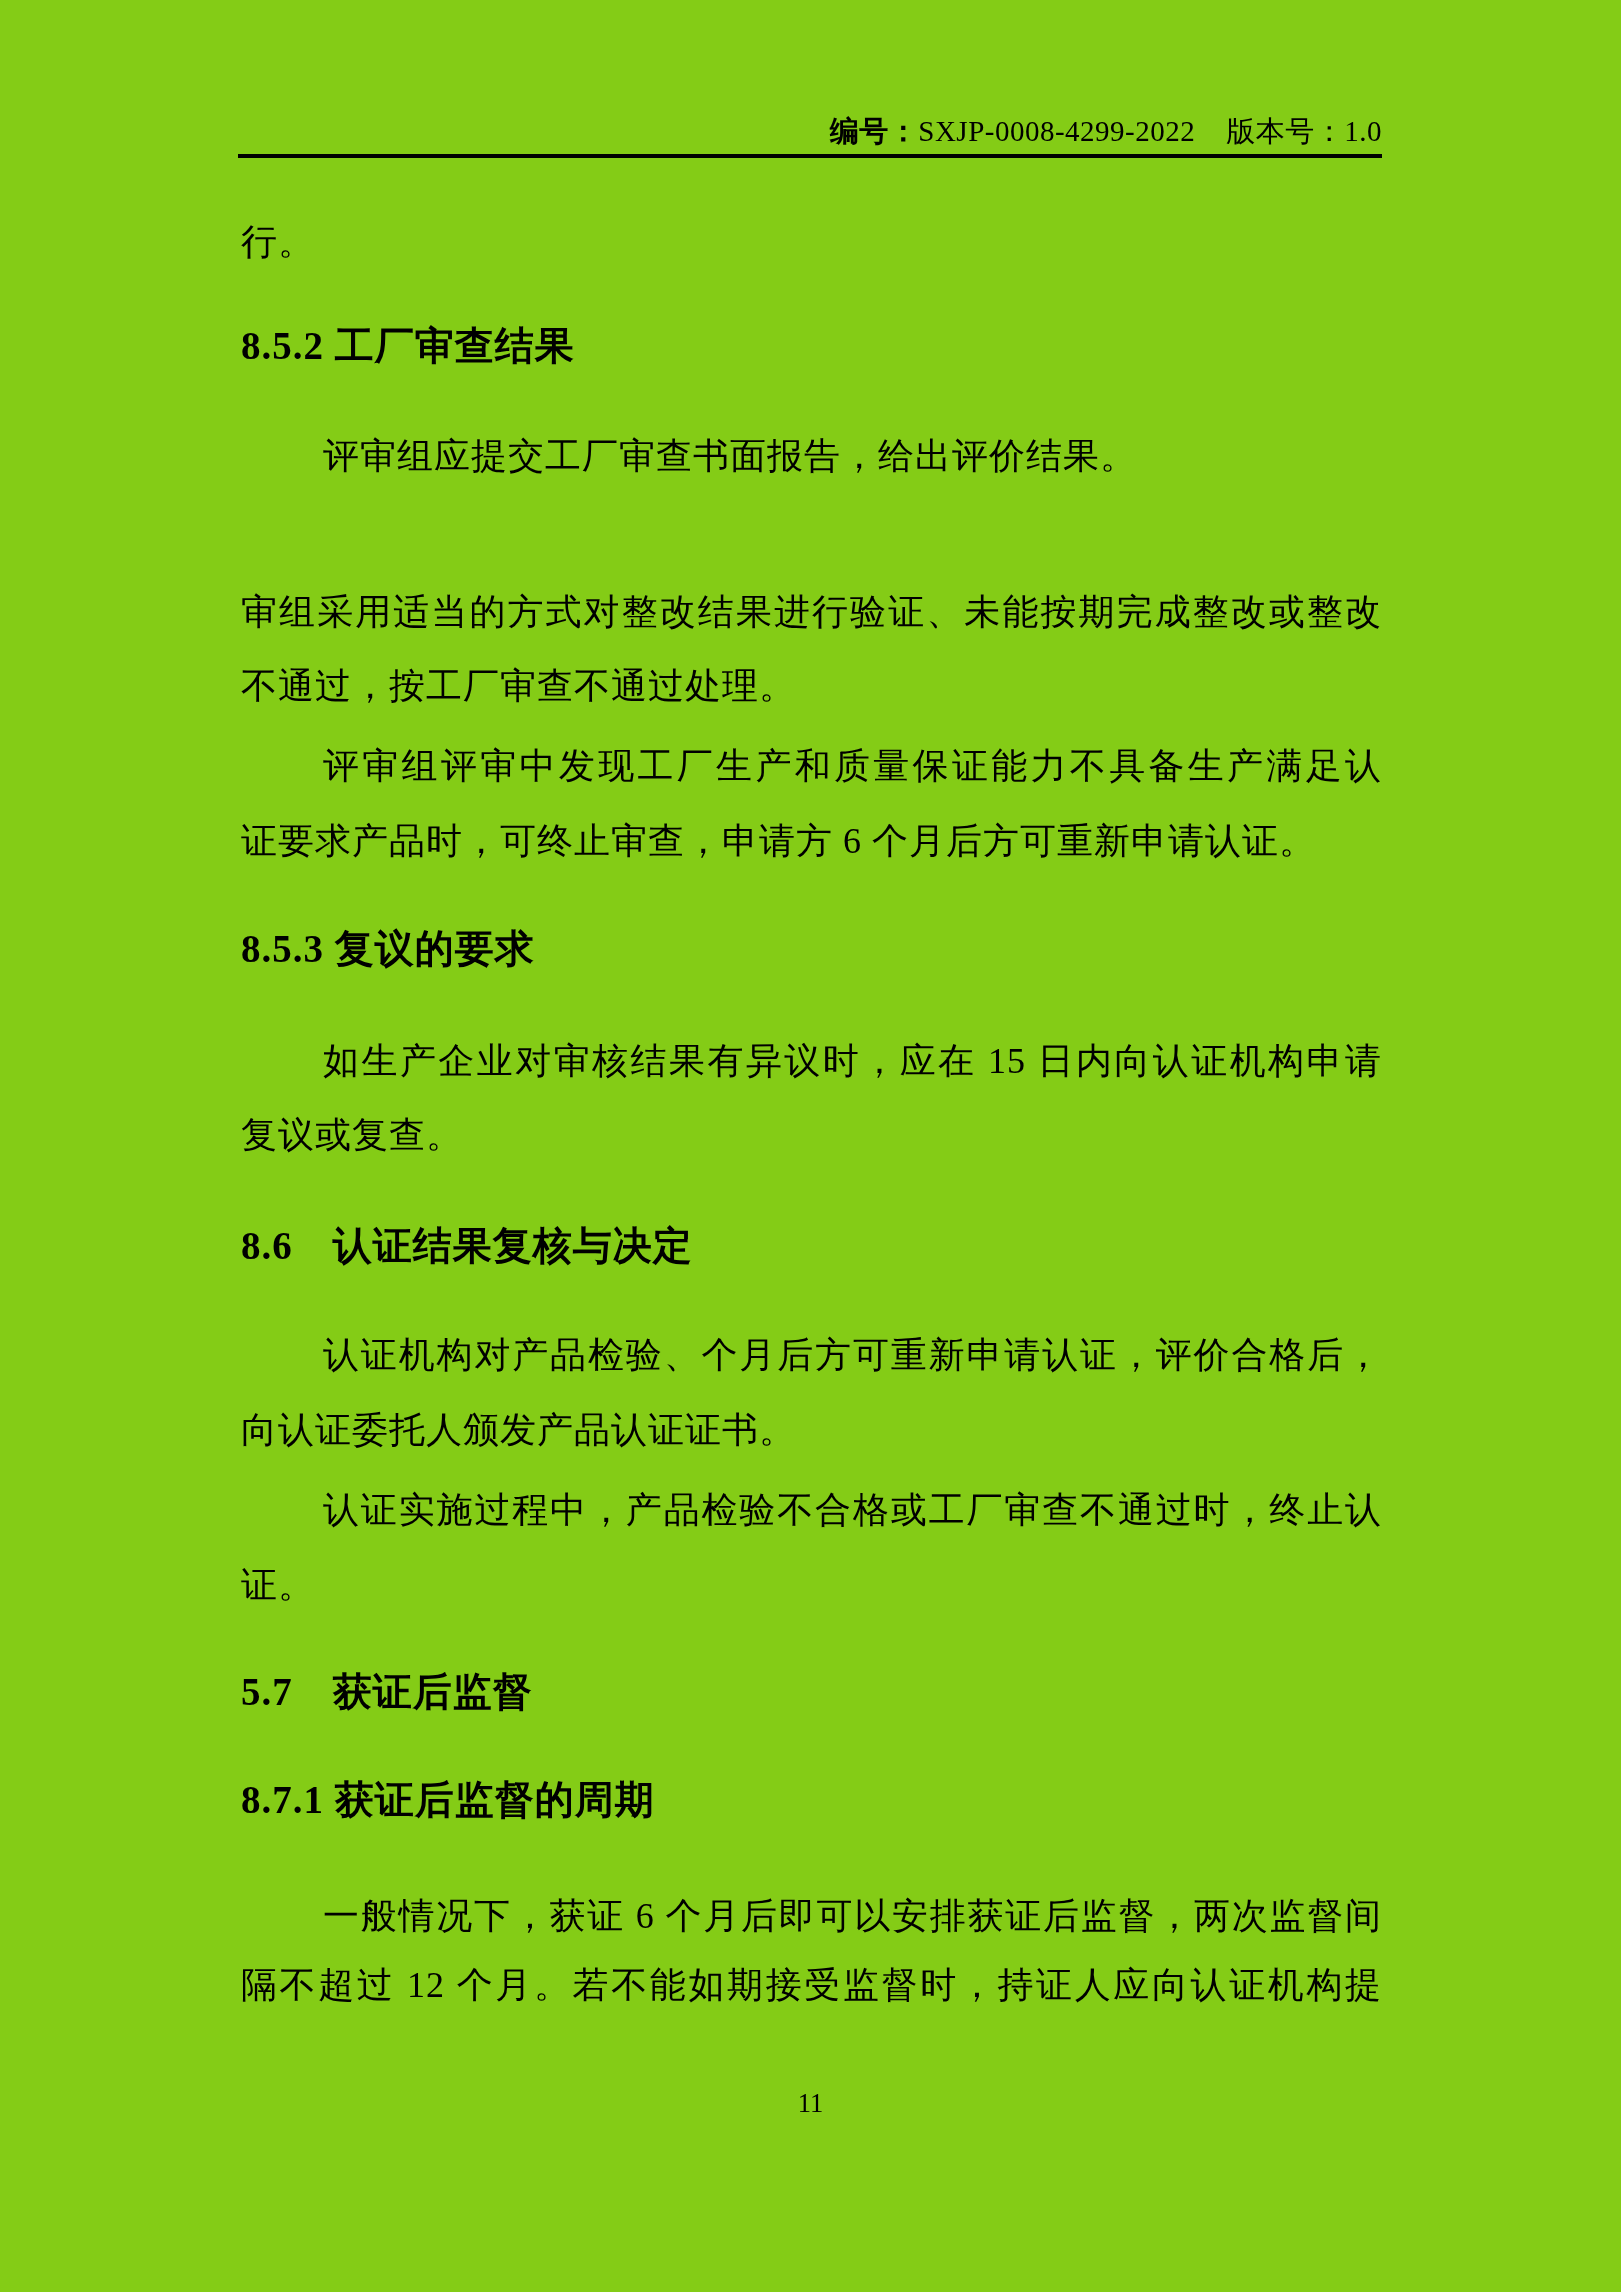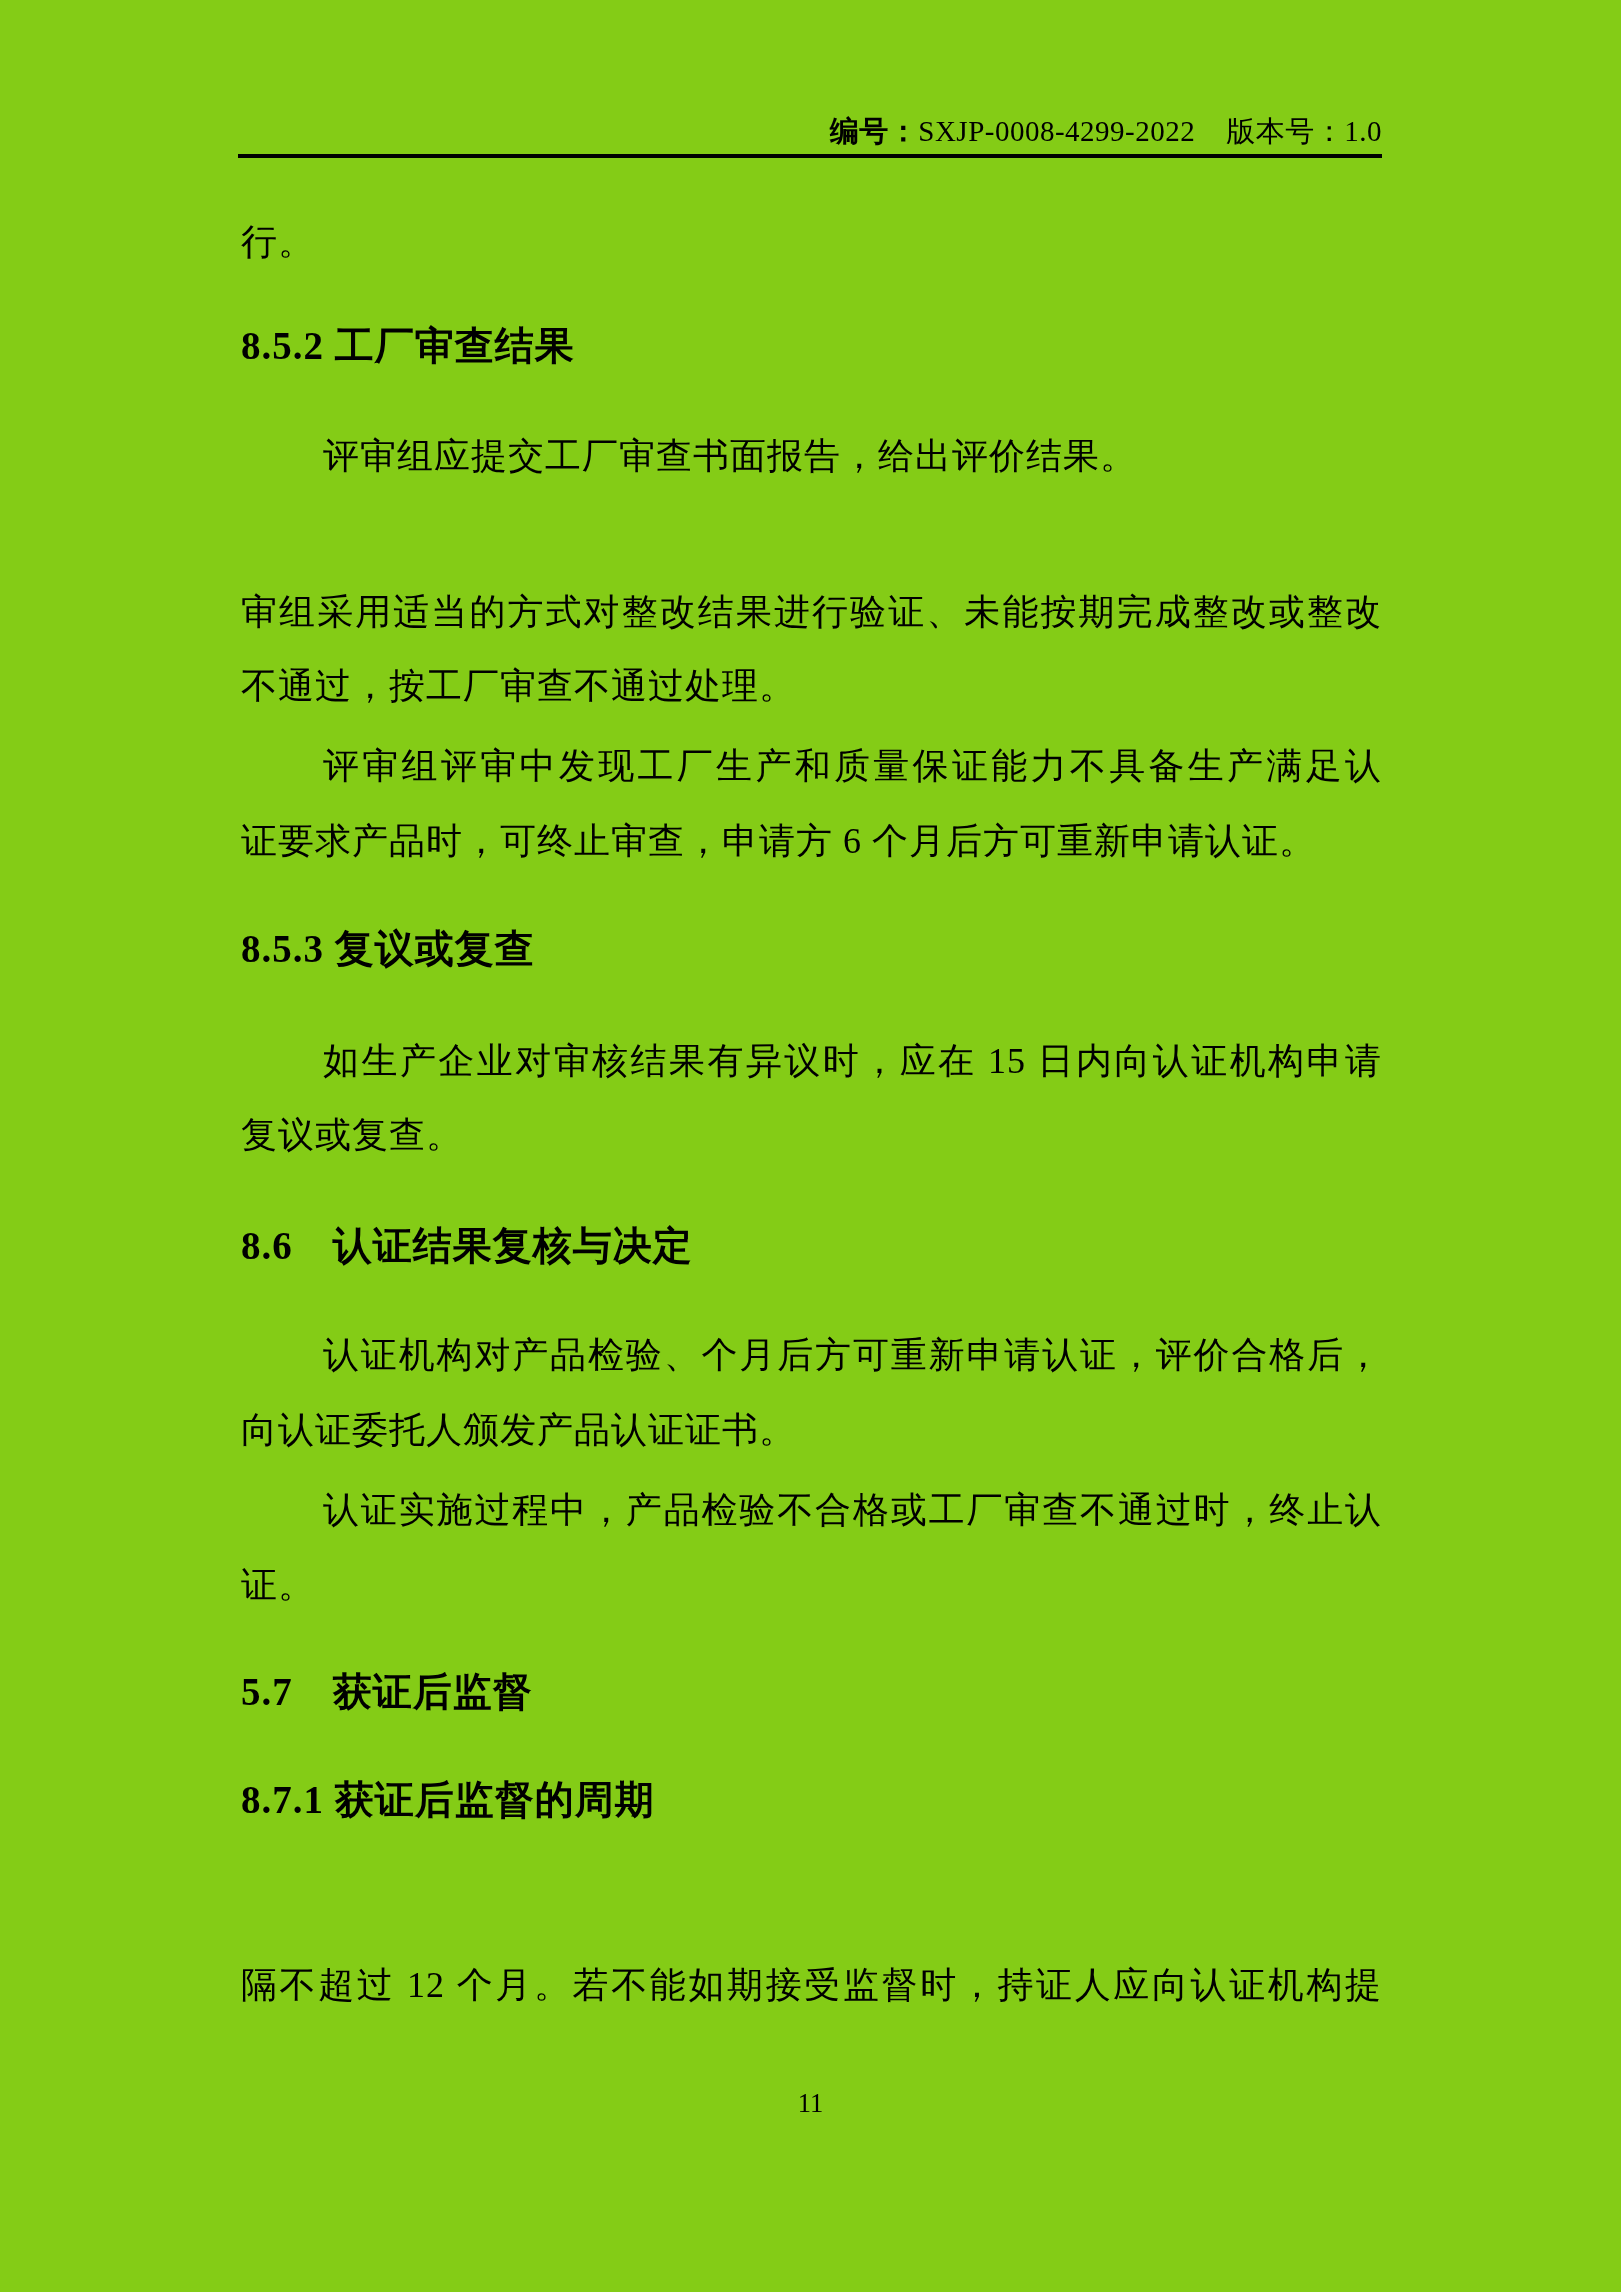--- a/index.html
+++ b/index.html
@@ -91,28 +91,29 @@
 
   <div class="header-rule"></div>
 
   <div class="line" style="top:204px">行。</div>
   <div class="line heading" style="top:308px">8.5.2 工厂审查结果</div>
   <div class="line indent" style="top:418px">评审组应提交工厂审查书面报告，给出评价结果。</div>
   <div class="line fill" style="top:574px">审组采用适当的方式对整改结果进行验证、未能按期完成整改或整改</div>
   <div class="line" style="top:648px">不通过，按工厂审查不通过处理。</div>
   <div class="line indent fill" style="top:728px">评审组评审中发现工厂生产和质量保证能力不具备生产满足认</div>
   <div class="line" style="top:803px">证要求产品时，可终止审查，申请方 6 个月后方可重新申请认证。</div>
-  <div class="line heading" style="top:911px">8.5.3 复议或复查</div>
+  <div class="line heading" style="top:911px">8.5.3 复议的要求</div>
   <div class="line indent fill" style="top:1023px">如生产企业对审核结果有异议时，应在 15 日内向认证机构申请</div>
   <div class="line" style="top:1097px">复议或复查。</div>
   <div class="line heading" style="top:1208px">8.6　认证结果复核与决定</div>
   <div class="line indent fill" style="top:1317px">认证机构对产品检验、个月后方可重新申请认证，评价合格后，</div>
   <div class="line" style="top:1392px">向认证委托人颁发产品认证证书。</div>
   <div class="line indent fill" style="top:1472px">认证实施过程中，产品检验不合格或工厂审查不通过时，终止认</div>
   <div class="line" style="top:1547px">证。</div>
   <div class="line heading" style="top:1654px">5.7　获证后监督</div>
   <div class="line heading" style="top:1762px">8.7.1 获证后监督的周期</div>
+  <div class="line indent fill" style="top:1878px">一般情况下，获证 6 个月后即可以安排获证后监督，两次监督间</div>
   <div class="line fill" style="top:1947px">隔不超过 12 个月。若不能如期接受监督时，持证人应向认证机构提</div>
 
   <div class="page-footer">11</div>
 
 </div>
 
 
 </body></html>

